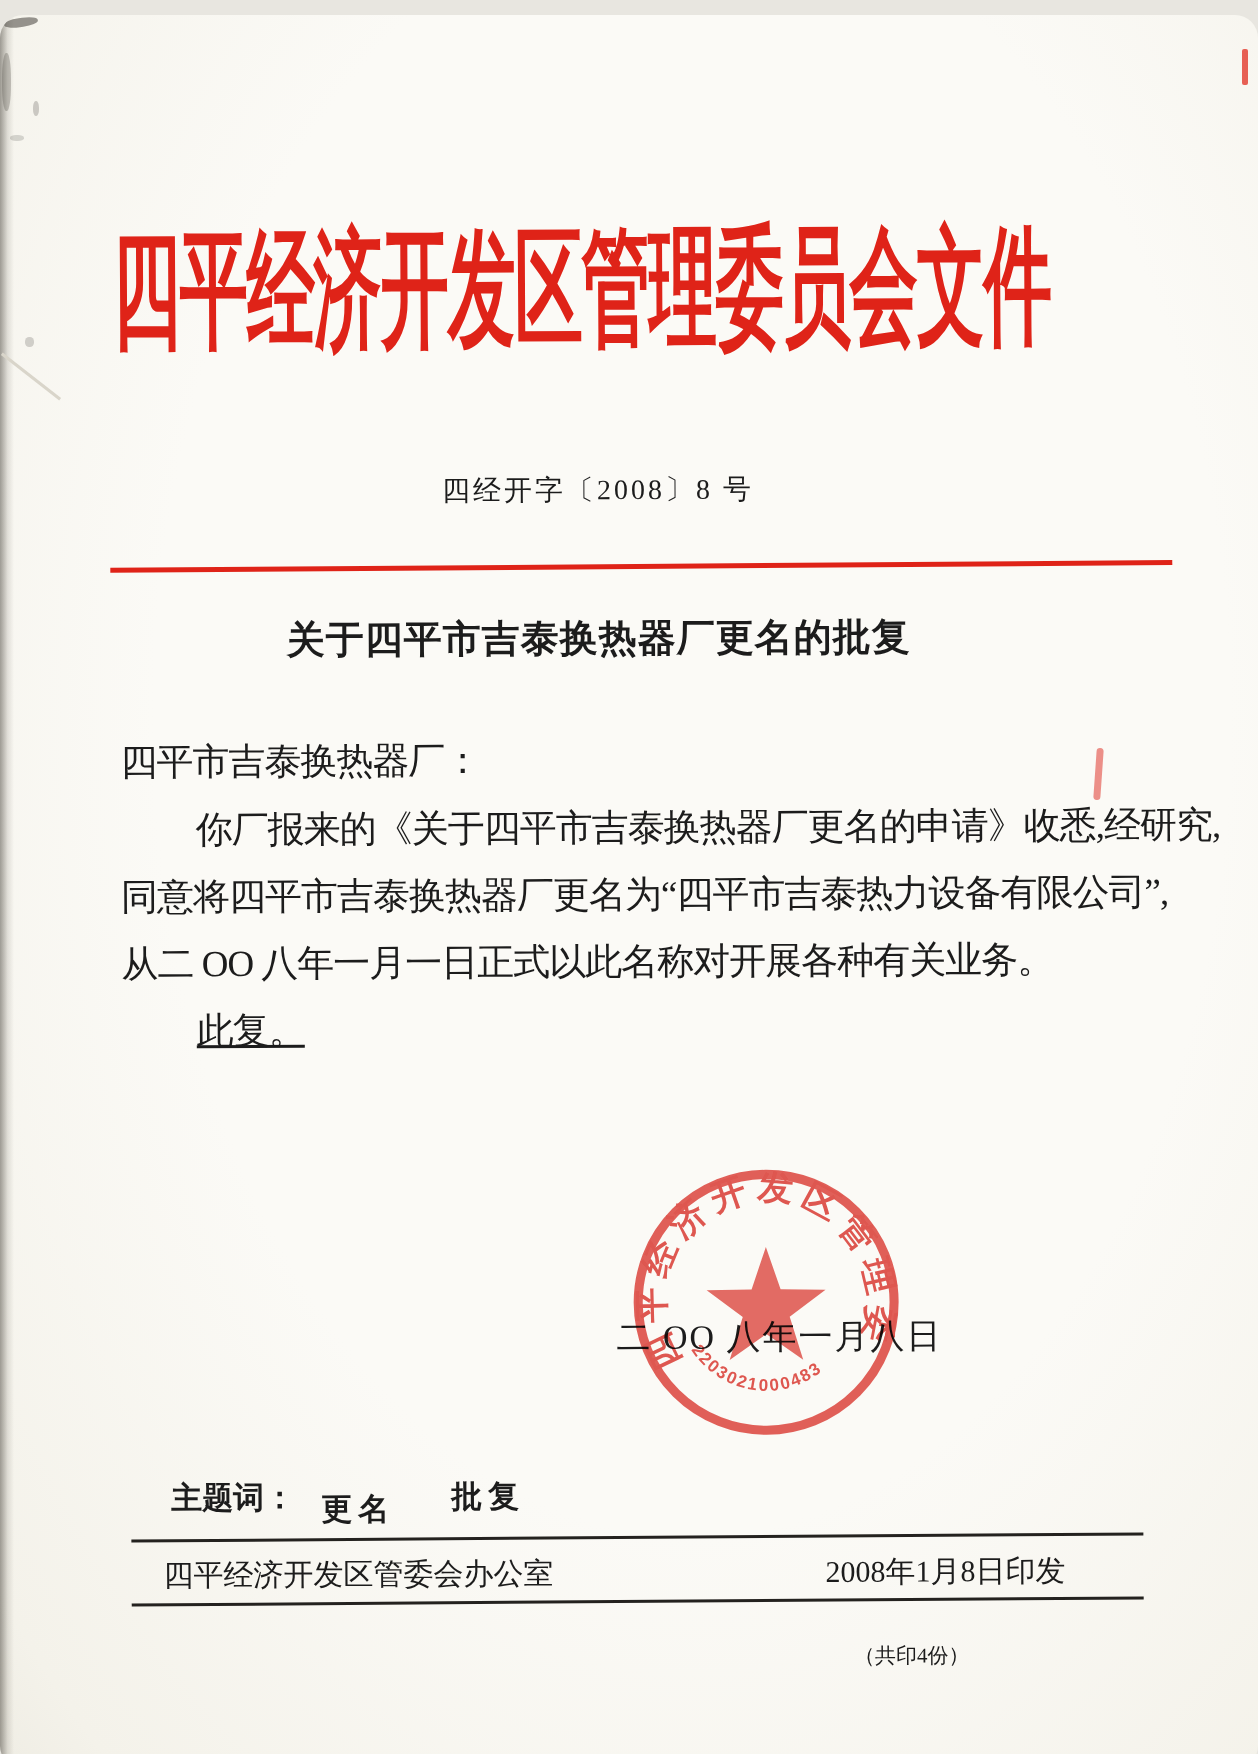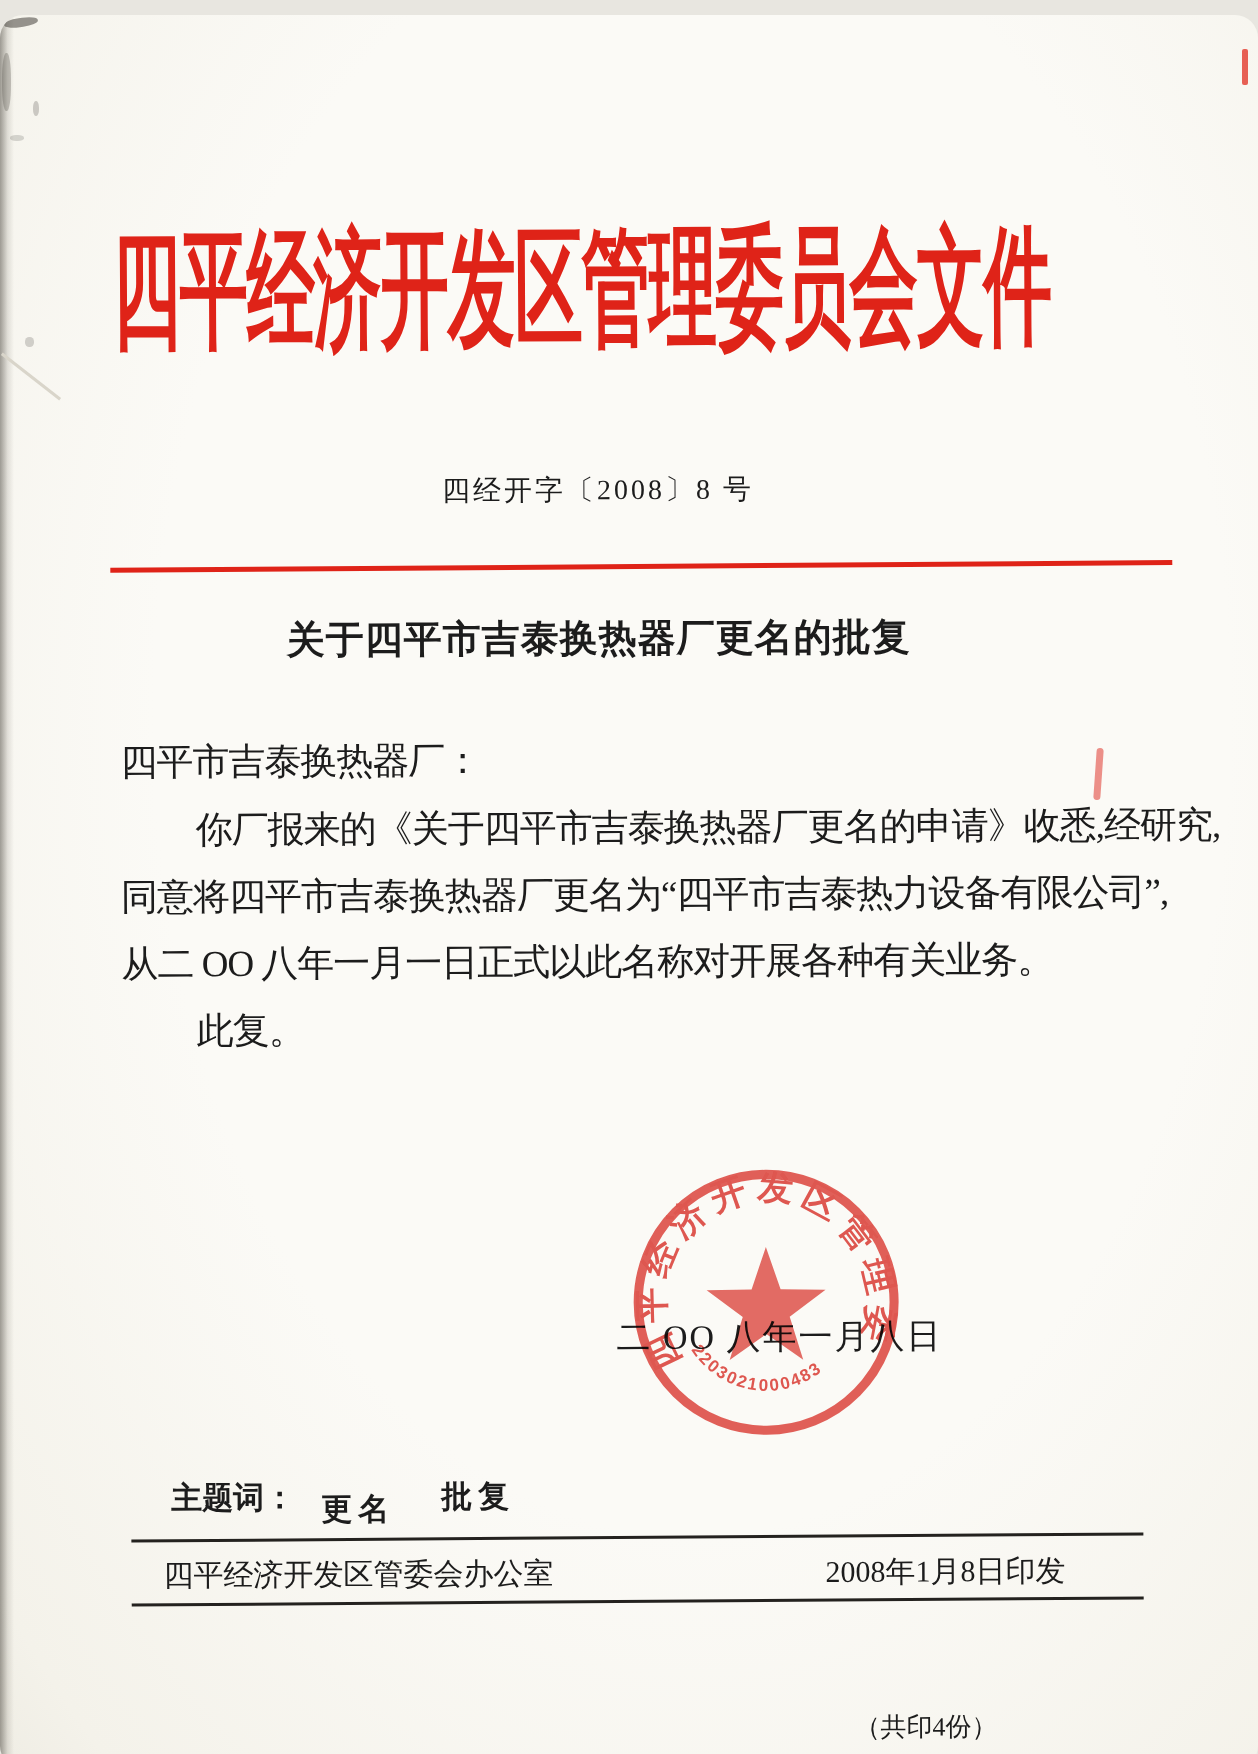--- a/index.html
+++ b/index.html
@@ -37,34 +37,34 @@
   }
   .doc-number{position:absolute;left:115px;top:456px;width:970px;text-align:center;font-size:28px;letter-spacing:3px;}
   .red-rule{position:absolute;left:112px;top:549px;width:1062px;height:5px;background:#df2318;transform:rotate(-0.12deg);}
   .doc-title{position:absolute;left:115px;top:598px;width:970px;text-align:center;
     font-size:38px;font-weight:bold;font-family:"Liberation Sans","DejaVu Sans",sans-serif;letter-spacing:1px;}
   .body-line{position:absolute;white-space:nowrap;font-size:37px;letter-spacing:-1px;}
   .salutation{left:121px;top:720px;}
   .bl0{left:196px;top:788px;}
   .bl1{left:121px;top:855px;}
   .bl2{left:121px;top:922px;}
-  .bl3{left:196px;top:989px;}
+  .bl3{left:196px;top:989px;text-decoration:underline;}
   .date-line{position:absolute;left:614px;top:1300px;font-size:34px;letter-spacing:2px;white-space:nowrap;z-index:1;}
   .seal{position:absolute;left:628px;top:1152px;width:272px;height:272px;z-index:2;mix-blend-mode:multiply;opacity:.93;}
   
   .kw-row{position:absolute;left:0;top:1460px;width:100%;height:44px;
     font-family:"Liberation Sans","DejaVu Sans",sans-serif;font-weight:bold;font-size:31px;}
   .kw-label{position:absolute;left:168px;top:0;}
   .kw-item0{position:absolute;left:318px;top:12px;letter-spacing:6px;}
-  .kw-item1{position:absolute;left:438px;top:0;letter-spacing:6px;}
+  .kw-item1{position:absolute;left:448px;top:0;letter-spacing:6px;}
   .hr1{position:absolute;left:128px;top:1521px;width:1012px;height:3px;background:#24221f;transform:rotate(-0.1deg);}
   .hr2{position:absolute;left:128px;top:1585px;width:1012px;height:3px;background:#24221f;transform:rotate(-0.1deg);}
   .office{position:absolute;left:160px;top:1538px;font-size:30px;white-space:nowrap;}
   .print-info{position:absolute;left:822px;top:1538px;font-size:30px;white-space:nowrap;}
-  .copies{position:absolute;left:850px;top:1696px;font-size:26px;white-space:nowrap;}
+  .copies{position:absolute;left:850px;top:1628px;font-size:21px;white-space:nowrap;}
 </style>
 </head>
 <body>
 
 <div id="page">
 
   <div class="edge-left"></div>
   <div class="blotch b1"></div>
   <div class="blotch b2"></div>
   <div class="blotch b3"></div>

